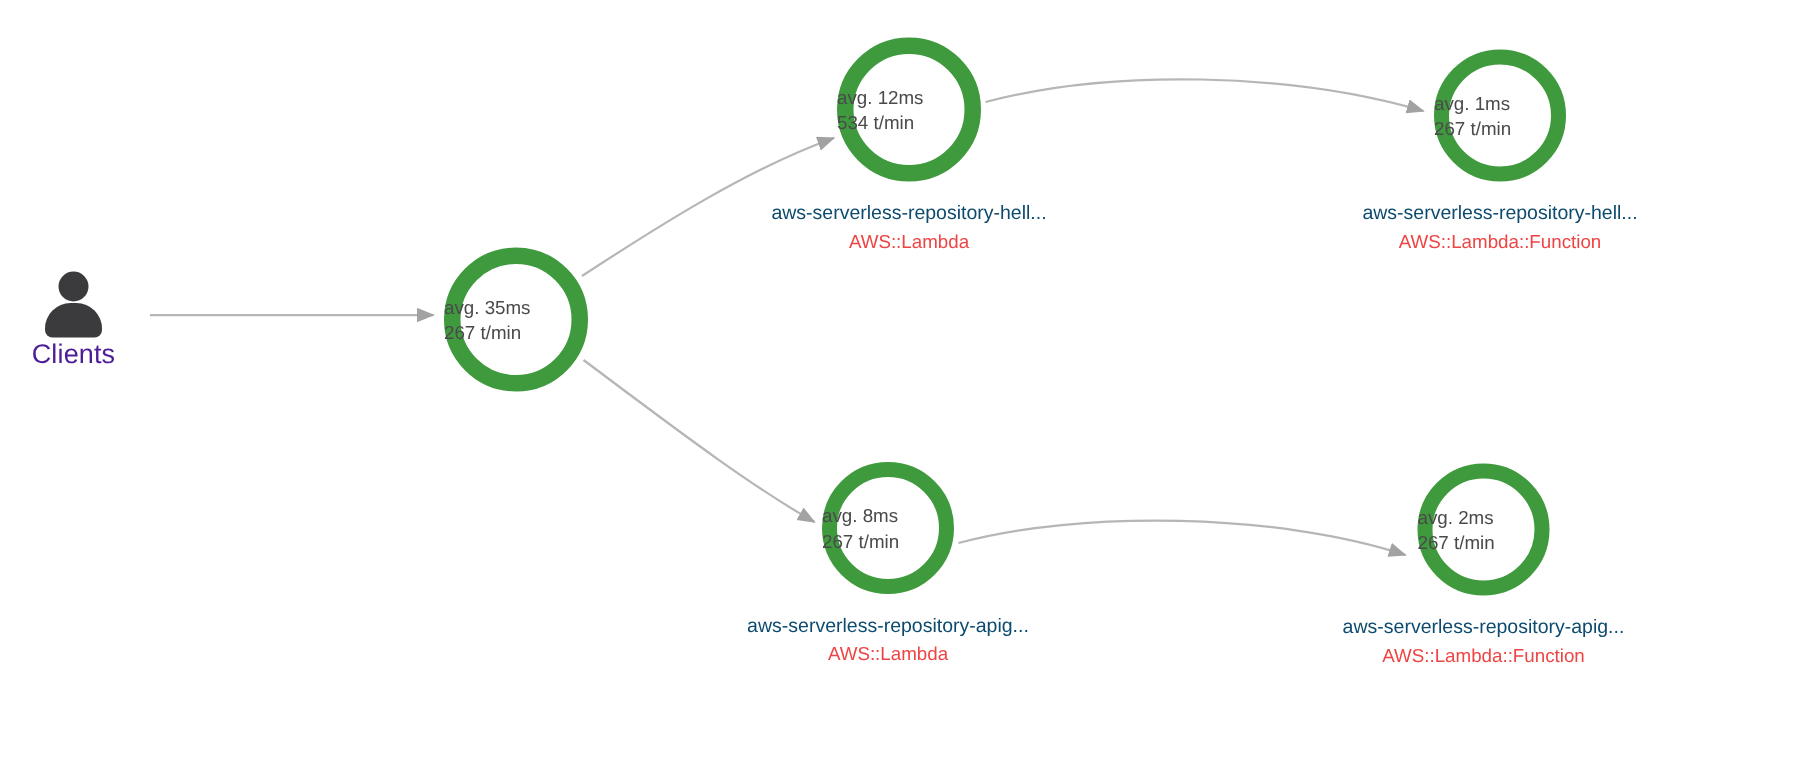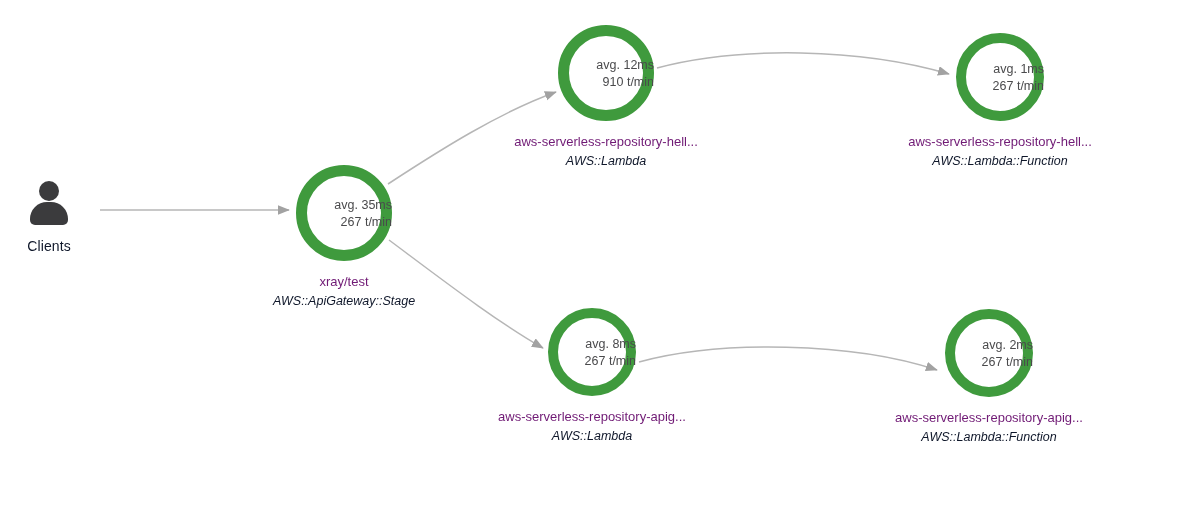--- a/index.html
+++ b/index.html
@@ -52,23 +52,23 @@
     position: absolute;
     left: 50%;
     top: 21px;
     width: 38px;
     height: 23px;
     margin-left: -19px;
     background: #3b3b3d;
     border-radius: 17px 17px 5px 5px;
   }
   .actor-label {
-    margin-top: 13px;
-    font-size: 14px;
-    color: #0f172a;
+    margin-top: 1px;
+    font-size: 18px;
+    color: #4c1d95;
     letter-spacing: .1px;
   }
 
   
   .node {
     position: absolute;
   }
   .ring {
     position: absolute;
     left: 0;
@@ -78,46 +78,45 @@
     background: #ffffff;
   }
   .ring-metrics {
     position: absolute;
     left: 0;
     top: 0;
     width: 100%;
     height: 100%;
     display: flex;
     flex-direction: column;
-    align-items: flex-end;
+    align-items: flex-start;
     justify-content: center;
     gap: 3px;
   }
   .metric {
     font-size: 12.5px;
     color: #4a4a4c;
     line-height: 1.12;
     white-space: nowrap;
   }
   .node-labels {
     position: absolute;
     left: 50%;
     transform: translateX(-50%);
     text-align: center;
     white-space: nowrap;
   }
   .node-title {
     font-size: 13px;
-    color: #701a75;
+    color: #0c4a6e;
     line-height: 1.25;
   }
   .node-type {
     font-size: 12.5px;
-    color: #0f172a;
-    font-style: italic;
+    color: #ef4444;
     line-height: 1.25;
     margin-top: 4px;
   }
 </style>
 </head>
 <body>
 
 <div id="canvas">
 
   <svg id="edges" viewBox="0 0 1200 519" width="1200" height="519" xmlns="http://www.w3.org/2000/svg">
@@ -143,30 +142,26 @@
     <div class="actor-label">Clients</div>
   </div>
 
   <div id="node-layer">
       <div class="node" style="left: 296px; top: 165px; width: 96px; height: 96px;">
         <div class="ring" style="width: 96px; height: 96px; border: 11px solid rgb(63, 154, 61);"></div>
         <div class="ring-metrics">
           <div class="metric">avg. 35ms</div>
           <div class="metric">267 t/min</div>
         </div>
-        <div class="node-labels" style="top: 109px;">
-          <div class="node-title">xray/test</div>
-          <div class="node-type">AWS::ApiGateway::Stage</div>
-        </div>
       </div>
       <div class="node" style="left: 558px; top: 25px; width: 96px; height: 96px;">
         <div class="ring" style="width: 96px; height: 96px; border: 11px solid rgb(63, 154, 61);"></div>
         <div class="ring-metrics">
           <div class="metric">avg. 12ms</div>
-          <div class="metric">910 t/min</div>
+          <div class="metric">534 t/min</div>
         </div>
         <div class="node-labels" style="top: 109px;">
           <div class="node-title">aws-serverless-repository-hell...</div>
           <div class="node-type">AWS::Lambda</div>
         </div>
       </div>
       <div class="node" style="left: 956px; top: 33px; width: 88px; height: 88px;">
         <div class="ring" style="width: 88px; height: 88px; border: 10px solid rgb(63, 154, 61);"></div>
         <div class="ring-metrics">
           <div class="metric">avg. 1ms</div>

